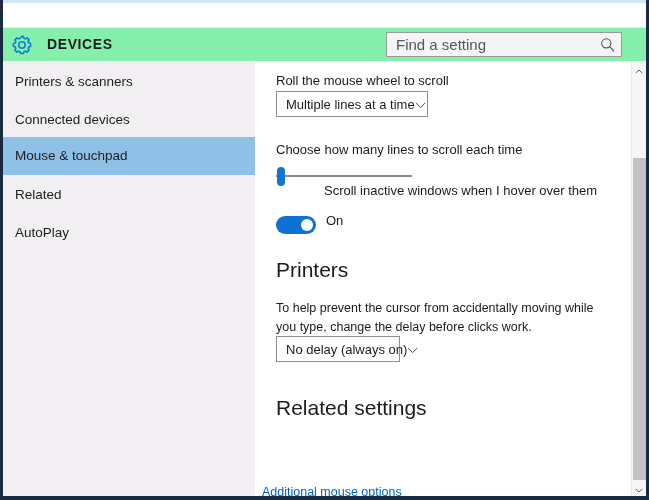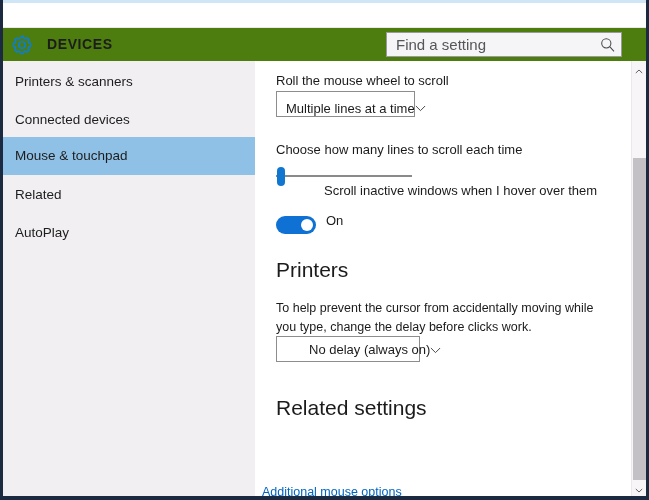--- a/index.html
+++ b/index.html
@@ -74,21 +74,21 @@
   #btn-max { right: 49px; }
   #btn-close { right: 5px; }
   .wbtn svg { display: block; }
 
   
   #header {
     position: absolute;
     left: 0; top: 28px;
     right: 0;
     height: 33px;
-    background: #4d7c0f;
+    background: #86efac;
   }
   #gear {
     position: absolute;
     left: 8px; top: 6px;
     width: 22px; height: 22px;
   }
   #devices-title {
     position: absolute;
     left: 44px; top: 0;
     height: 33px;
@@ -361,21 +361,21 @@
     </div>
     <div class="nav-item" style="top:153px;">
       <span>AutoPlay</span>
     </div>
   </div>
 
   <div id="content">
 
     <div class="c-label" style="left:21px; top:12px;">Roll the mouse wheel to scroll</div>
 
-    <div class="combo" style="left:21px; top:30px; width:139px;align-items:flex-end;">
+    <div class="combo" style="left:21px; top:30px; width:152px;">
       <span class="combo-text">Multiple lines at a time</span>
       <span class="chev">
         <svg width="11" height="7" viewBox="0 0 11 7">
           <path d="M0.9 1 L5.5 5.6 L10.1 1" fill="none" stroke="#4a4a4a" stroke-width="1"></path>
         </svg>
       </span>
     </div>
 
     <div class="c-label" style="left:21px; top:81px;">Choose how many lines to scroll each time</div>
 
@@ -388,21 +388,21 @@
 
     <div id="toggle">
       <div id="toggle-knob"></div>
     </div>
     <div id="toggle-state">On</div>
 
     <div class="c-heading" style="left:21px; top:197px;">Printers</div>
 
     <div class="c-para" style="left:21px; top:238px;">To help prevent the cursor from accidentally moving while you type, change the delay before clicks work.</div>
 
-    <div class="combo" style="left:21px; top:275px; width:144px;padding-left:23px;">
+    <div class="combo" style="left:21px; top:275px; width:124px;">
       <span class="combo-text">No delay (always on)</span>
       <span class="chev">
         <svg width="11" height="7" viewBox="0 0 11 7">
           <path d="M0.9 1 L5.5 5.6 L10.1 1" fill="none" stroke="#4a4a4a" stroke-width="1"></path>
         </svg>
       </span>
     </div>
 
     <div class="c-heading" style="left:21px; top:335px;">Related settings</div>
 

